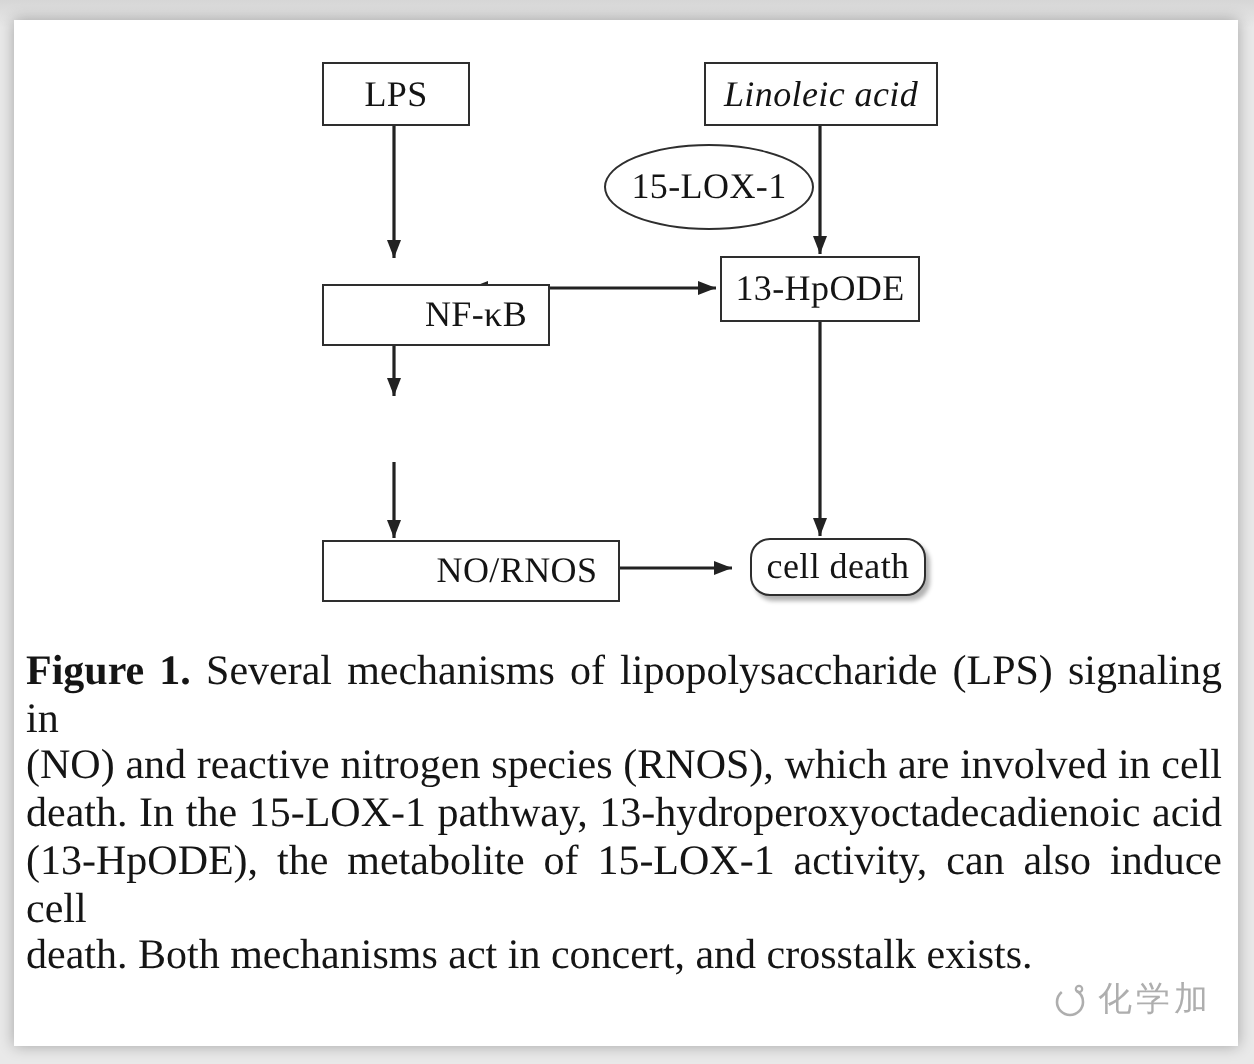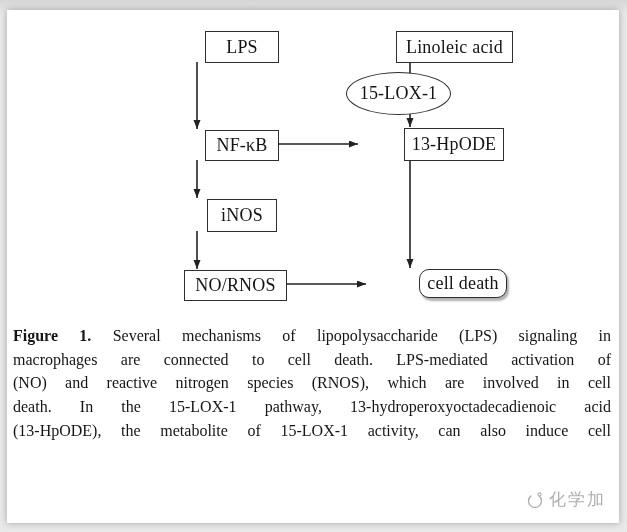--- a/index.html
+++ b/index.html
@@ -10,29 +10,29 @@
   }
   .card{
     position:absolute;left:7px;top:10px;width:612px;height:513px;
     background:#ffffff;box-shadow:0 0 7px rgba(0,0,0,.3);
   }
   
   .diagram{position:absolute;left:0;top:0;width:612px;height:312px;}
   .nd{
     position:absolute;display:flex;align-items:center;justify-content:center;
     border:1.5px solid #2e2e2e;background:#ffffff;
-    font-size:18px;color:#141414;letter-spacing:.2px;white-space:nowrap;margin-left:44px;
+    font-size:18px;color:#141414;letter-spacing:.2px;white-space:nowrap;
   }
   .nd.ellipse{border-radius:50%;}
   .nd.rounded{border-radius:10px;box-shadow:2px 2.5px 2px rgba(0,0,0,.3);}
   svg.arrows{position:absolute;left:0;top:0;pointer-events:none;}
   
   .caption{
     position:absolute;left:6px;top:314px;width:598px;
-    font-size:16px;line-height:23.7px;color:#151515;
+    font-size:21px;line-height:23.7px;color:#151515;
   }
   .cap-line{text-align:justify;text-align-last:justify;}
   .cap-line.last{text-align-last:left;}
   .cap-label{font-weight:bold;}
   
   .watermark{
     position:absolute;left:518px;top:478px;display:flex;align-items:center;gap:4px;
     color:#9b9b9b;opacity:.8;font-size:17px;letter-spacing:2px;
     font-family:"DejaVu Sans","Liberation Sans",sans-serif;
   }
@@ -62,56 +62,53 @@
         <line x1="403" y1="150" x2="403" y2="258" marker-end="url(#aR)"></line>
         <line x1="241" y1="274" x2="359" y2="274" marker-end="url(#aR)"></line>
         <line x1="228" y1="134" x2="351" y2="134" marker-start="url(#aL)" marker-end="url(#aR)"></line>
       </g>
     </svg>
 
     <div class="nd" style="left:154px;top:21px;width:72px;height:30px;">
       <span>LPS</span>
     </div>
 
-    <div class="nd" style="left:345px;top:21px;width:115px;height:30px;">
+    <div class="nd" style="left:345px;top:21px;width:115px;height:30px;font-style:italic;">
       <span>Linoleic acid</span>
     </div>
 
     <div class="nd ellipse" style="left:295px;top:62px;width:103px;height:41px;">
       <span>15-LOX-1</span>
     </div>
 
-    <div class="nd" style="left:154px;top:120px;width:72px;height:29px;">
+    <div class="nd" style="left:154px;top:132px;width:72px;height:29px;padding-left:40px;">
       <span>NF-κB</span>
     </div>
 
     <div class="nd" style="left:353px;top:118px;width:98px;height:31px;">
       <span>13-HpODE</span>
     </div>
 
-    <div class="nd" style="left:156px;top:189px;width:68px;height:31px;">
-      <span>iNOS</span>
-    </div>
 
-    <div class="nd" style="left:133px;top:260px;width:101px;height:29px;">
+    <div class="nd" style="left:154px;top:260px;width:101px;height:29px;padding-left:46px;">
       <span>NO/RNOS</span>
     </div>
 
     <div class="nd rounded" style="left:368px;top:259px;width:86px;height:27px;">
       <span>cell death</span>
     </div>
 
   </div>
 
   <div class="caption">
     <div class="cap-line"><b class="cap-label">Figure 1.</b> <span>Several mechanisms of lipopolysaccharide (LPS) signaling in</span></div>
-    <div class="cap-line">macrophages are connected to cell death. LPS-mediated activation of</div>
     <div class="cap-line">(NO) and reactive nitrogen species (RNOS), which are involved in cell</div>
     <div class="cap-line">death. In the 15-LOX-1 pathway, 13-hydroperoxyoctadecadienoic acid</div>
     <div class="cap-line">(13-HpODE), the metabolite of 15-LOX-1 activity, can also induce cell</div>
+    <div class="cap-line last">death. Both mechanisms act in concert, and crosstalk exists.</div>
   </div>
 
   <div class="watermark">
     <svg class="wm-logo" width="20" height="20" viewBox="0 0 20 20">
       <circle cx="10" cy="11" r="6.5" fill="none" stroke="#9b9b9b" stroke-width="1.3" stroke-dasharray="26 8"></circle>
       <circle cx="14.5" cy="4.5" r="1.6" fill="none" stroke="#9b9b9b" stroke-width="1.1"></circle>
     </svg>
     <span>化学加</span>
   </div>
 

